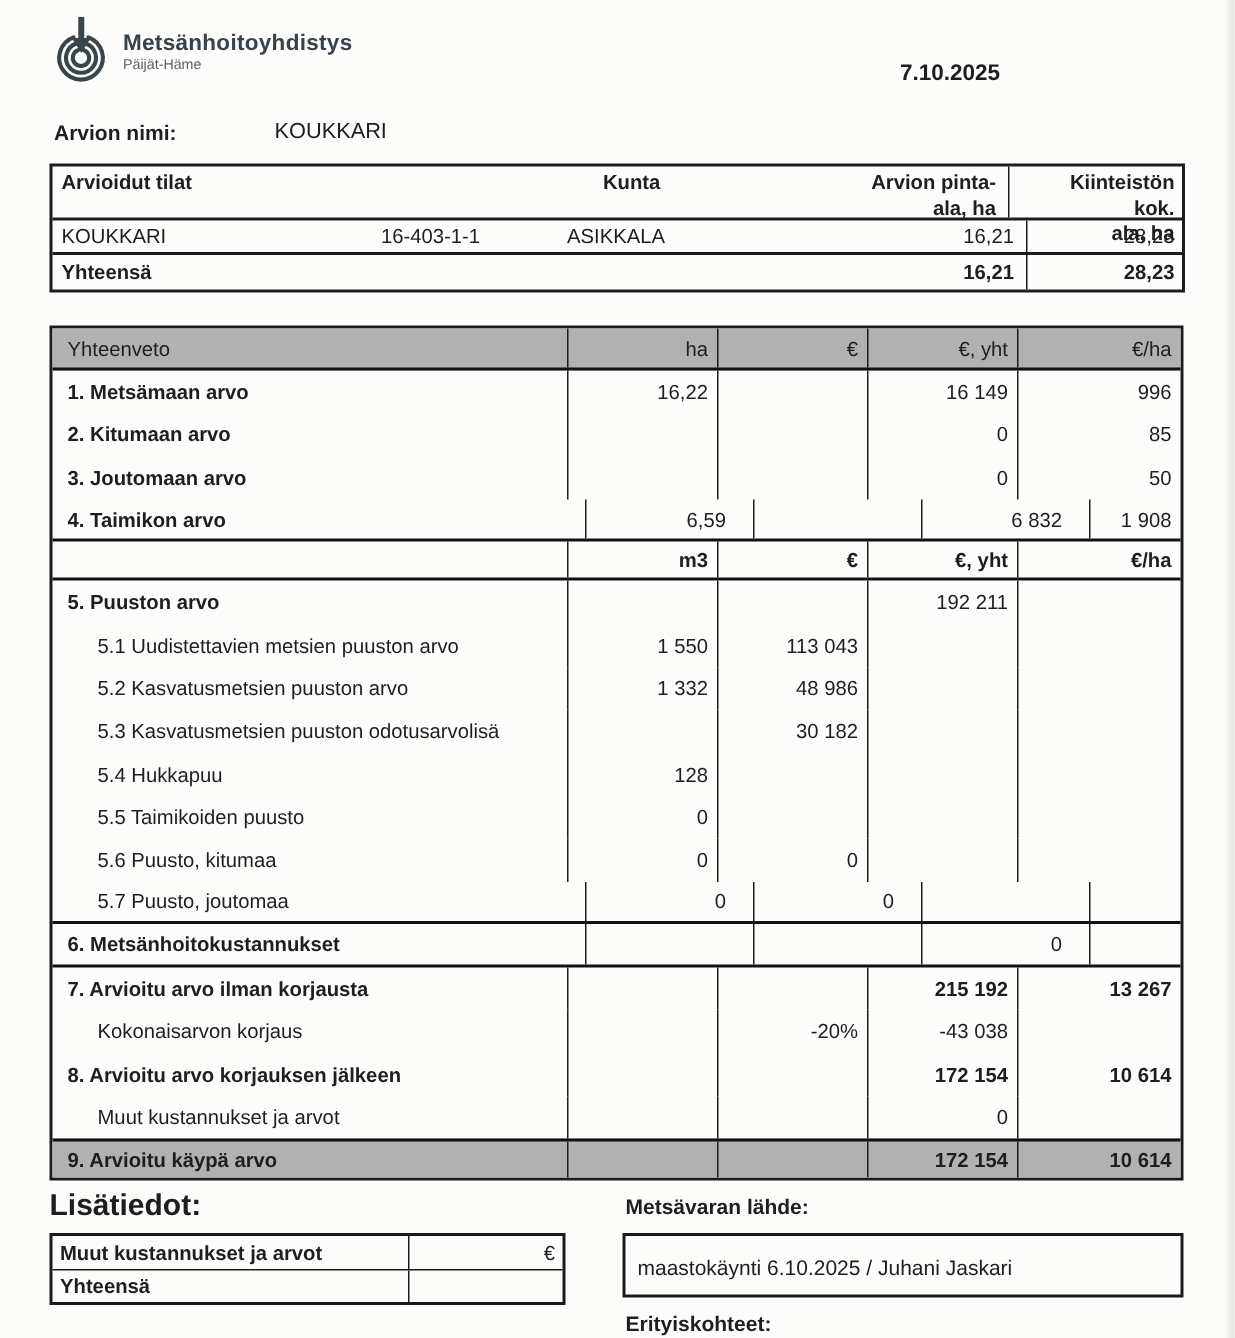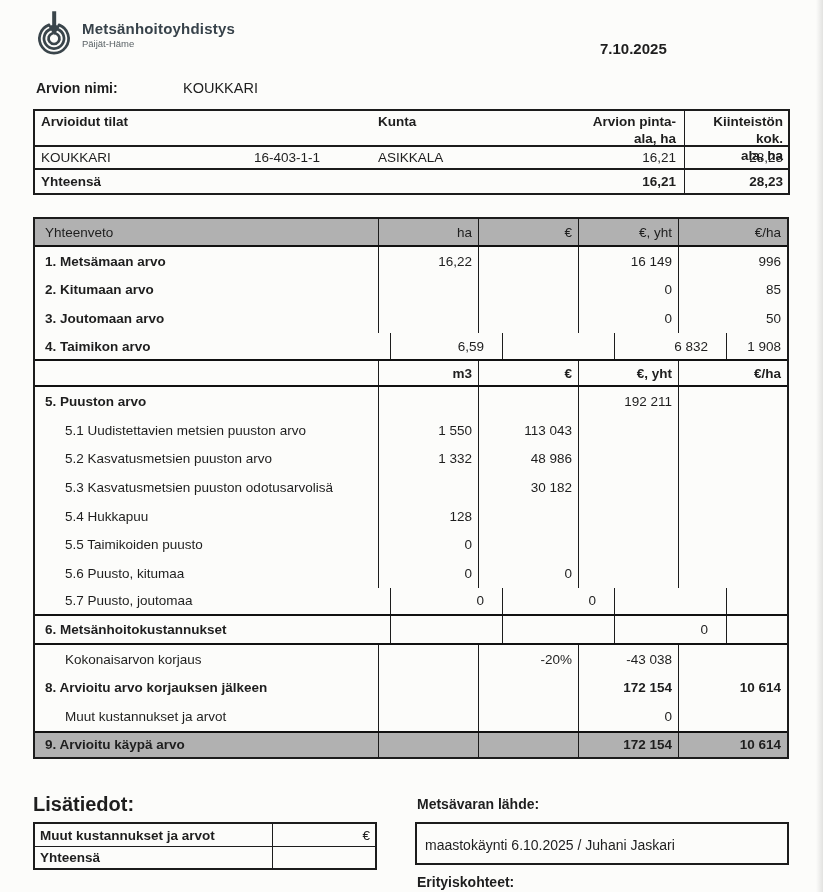--- a/index.html
+++ b/index.html
@@ -16,21 +16,21 @@
   .logo-wrap{left:34px;top:10px;display:flex;align-items:flex-start;}
   .org-text{margin-left:8px;padding-top:10px;}
   .org-name{font-size:15px;font-weight:bold;color:#37424a;letter-spacing:.2px;}
   .org-region{font-size:9.5px;color:#5a6266;margin-top:1px;}
   .doc-date{left:600px;top:40px;width:172px;text-align:left;font-size:15px;font-weight:bold;}
   .arvio-label{left:36px;top:80px;font-size:14px;font-weight:bold;}
   .arvio-value{left:183px;top:80px;font-size:14.5px;}
   
   .est-table{left:33px;top:109px;width:757px;border:2px solid #1c1c1c;box-sizing:border-box;background:transparent;}
   .erow{display:flex;align-items:center;box-sizing:border-box;font-size:13.5px;}
-  .erow.head{height:36px;align-items:flex-start;border-bottom:2.5px solid #1c1c1c;font-weight:bold;}
+  .erow.head{height:36px;align-items:flex-start;border-bottom:2.5px solid #1c1c1c;font-weight:bold;gap:12px;}
   .erow.head > div{padding-top:3px;}
   .erow.data{height:23px;border-bottom:2px solid #1c1c1c;}
   .erow.total{height:23px;font-weight:bold;}
   .ecol-name{width:130px;padding-left:6px;box-sizing:border-box;}
   .ecol-id{width:160px;text-align:right;padding-right:5px;box-sizing:border-box;}
   .ecol-kunta{flex:1;padding-left:53px;box-sizing:border-box;}
   .ecol-area{width:206px;text-align:right;padding-right:8px;border-right:1.5px solid #1c1c1c;box-sizing:border-box;align-self:stretch;display:flex;flex-direction:column;justify-content:center;}
   .erow.head .ecol-area{justify-content:flex-start;}
   .ecol-tot{width:103px;text-align:right;padding-right:5px;box-sizing:border-box;}
   .twoline{white-space:pre-line;line-height:1.25;}
@@ -214,20 +214,27 @@
         <div class="scol scol4"></div>
       </div>
       <div class="srow bb-thick">
         <div class="scol-label bold">6. Metsänhoitokustannukset</div>
         <div class="scol"></div>
         <div class="scol"></div>
         <div class="scol">0</div>
         <div class="scol scol4"></div>
       </div>
       <div class="srow">
+        <div class="scol-label bold">7. Arvioitu arvo ilman korjausta</div>
+        <div class="scol bold"></div>
+        <div class="scol bold"></div>
+        <div class="scol bold">215 192</div>
+        <div class="scol scol4 bold">13 267</div>
+      </div>
+      <div class="srow">
         <div class="scol-label indent">Kokonaisarvon korjaus</div>
         <div class="scol"></div>
         <div class="scol">-20%</div>
         <div class="scol">-43 038</div>
         <div class="scol scol4"></div>
       </div>
       <div class="srow">
         <div class="scol-label bold">8. Arvioitu arvo korjauksen jälkeen</div>
         <div class="scol bold"></div>
         <div class="scol bold"></div>

